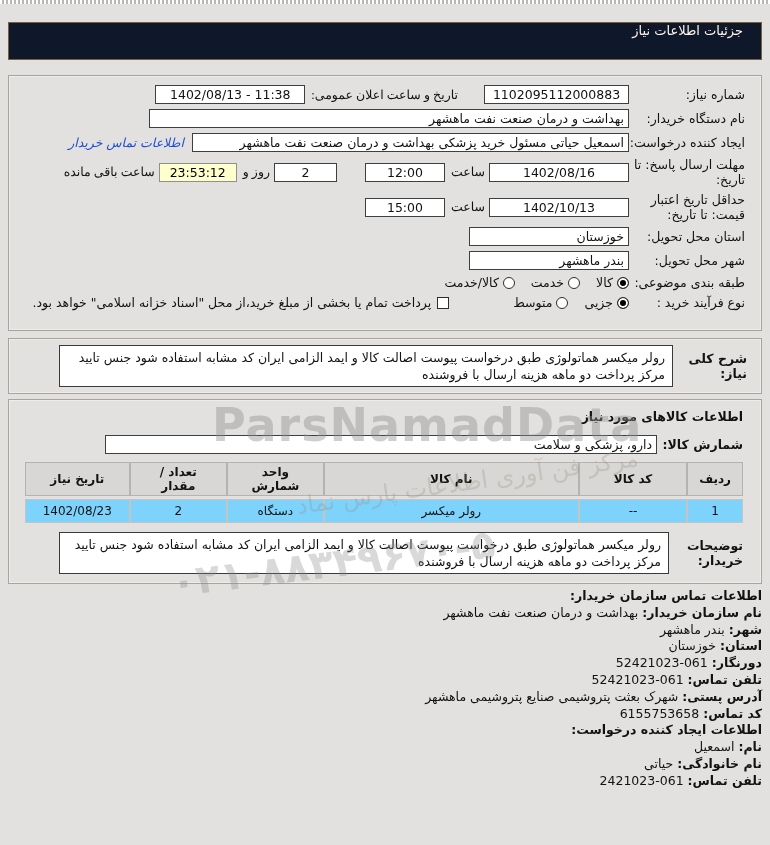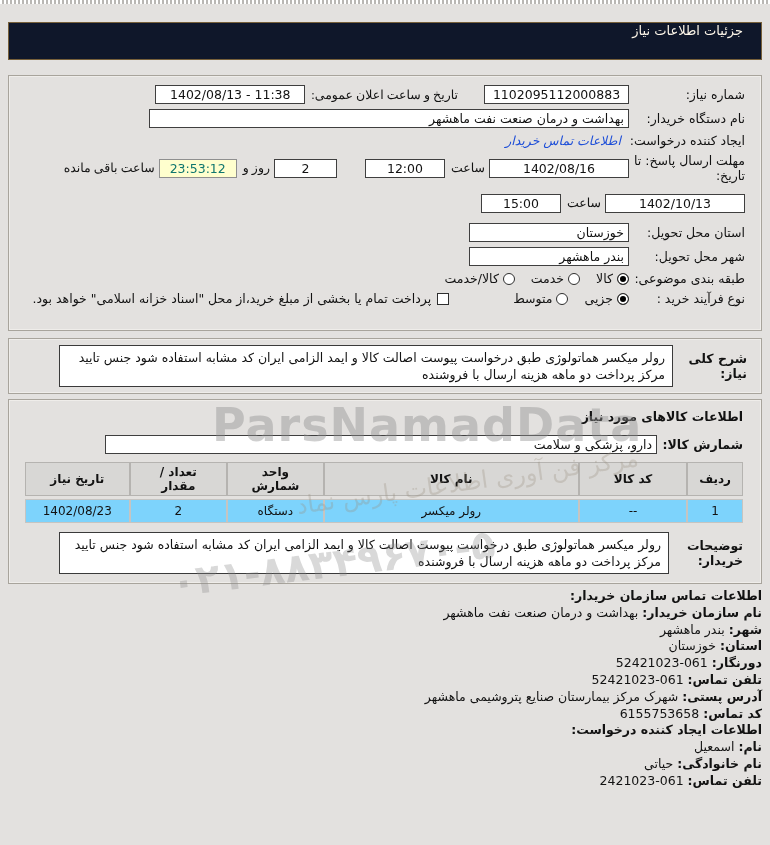--- a/index.html
+++ b/index.html
@@ -42,21 +42,21 @@
   }
   .tall { min-height:30px; }
   .center { text-align:center; }
   .rtxt  { text-align:right; }
   .ltr { direction:ltr; unicode-bidi:isolate; }
   .w145{width:145px} .w150{width:150px} .w480{width:480px} .w437{width:437px}
   .w140{width:140px} .w80{width:80px} .w63{width:63px}
   .w160{width:160px} .w552{width:552px}
   .sp22{width:22px;flex:none} .sp28{width:28px;flex:none} .sp48{width:48px;flex:none}
   .countdown {
-    background:#ffffce; border:1px solid #8f8f8f; color:#0f766e;
+    background:#ffffce; border:1px solid #8f8f8f; color:#000000;
     height:19px; line-height:17px; width:78px; text-align:center;
   }
   .link { color:#1d4ed8; cursor:pointer; margin-right:8px; white-space:nowrap;font-style:italic; }
   .radio {
     width:12px; height:12px; border:1px solid #2e2e2e; border-radius:50%;
     background:#fff; flex:none; margin-left:4px; position:relative;
   }
   .radio.checked { background:#000; box-shadow:0 0 0 2px #fff inset; }
   .opt-label { margin-left:16px; }
   .checkbox {
@@ -119,36 +119,38 @@
     <div class="input center ltr w150">1402/08/13 - 11:38</div>
   </div>
 
   <div class="frow">
     <div class="flabel">نام دستگاه خریدار:</div>
     <div class="input rtxt w480">بهداشت و درمان صنعت نفت ماهشهر</div>
   </div>
 
   <div class="frow">
     <div class="flabel">ایجاد کننده درخواست:</div>
+    <div class="input rtxt w437">اسمعیل حیاتی مسئول خرید پزشکی بهداشت و درمان صنعت نفت ماهشهر</div>
     <a class="link">اطلاعات تماس خریدار</a>
   </div>
 
   <div class="frow tall">
     <div class="flabel">مهلت ارسال پاسخ: تا تاریخ:</div>
     <div class="input center ltr w140">1402/08/16</div>
     <div class="inline-label">ساعت</div>
     <div class="input center ltr w80">12:00</div>
     <div class="sp28"></div>
     <div class="input center ltr w63">2</div>
     <div class="inline-label">روز و</div>
     <div class="countdown ltr">23:53:12</div>
     <div class="inline-label">ساعت باقی مانده</div>
   </div>
 
   <div class="frow tall">
+    <div class="flabel">حداقل تاریخ اعتبار قیمت: تا تاریخ:</div>
     <div class="input center ltr w140">1402/10/13</div>
     <div class="inline-label">ساعت</div>
     <div class="input center ltr w80">15:00</div>
   </div>
 
   <div class="frow">
     <div class="flabel">استان محل تحویل:</div>
     <div class="input rtxt w160">خوزستان</div>
   </div>
 
@@ -229,21 +231,21 @@
   </div>
 </div>
 
 <div class="contact-block">
   <p class="bold">اطلاعات تماس سازمان خریدار:</p>
   <p><b>نام سازمان خریدار:</b> <span>بهداشت و درمان صنعت نفت ماهشهر</span></p>
   <p><b>شهر:</b> <span>بندر ماهشهر</span></p>
   <p><b>استان:</b> <span>خوزستان</span></p>
   <p><b>دورنگار:</b> <span class="ltr">52421023-061</span></p>
   <p><b>تلفن تماس:</b> <span class="ltr">52421023-061</span></p>
-  <p><b>آدرس پستی:</b> <span>شهرک مرکز بیمارستان صنایع پتروشیمی ماهشهر</span></p>
+  <p><b>آدرس پستی:</b> <span>شهرک بعثت پتروشیمی صنایع پتروشیمی ماهشهر</span></p>
   <p><b>کد تماس:</b> <span class="ltr">6155753658</span></p>
   <p class="bold">اطلاعات ایجاد کننده درخواست:</p>
   <p><b>نام:</b> <span>اسمعیل</span></p>
   <p><b>نام خانوادگی:</b> <span>حیاتی</span></p>
   <p><b>تلفن تماس:</b> <span class="ltr">2421023-061</span></p>
 </div>
 
 <div class="wm wm-brand">ParsNamadData</div>
 <div class="wm wm-phone">۰۲۱-۸۸۳۴۹۶۷۰-۵</div>
 <div class="wm wm-fa">مرکز فن آوری اطلاعات پارس نماد</div>

